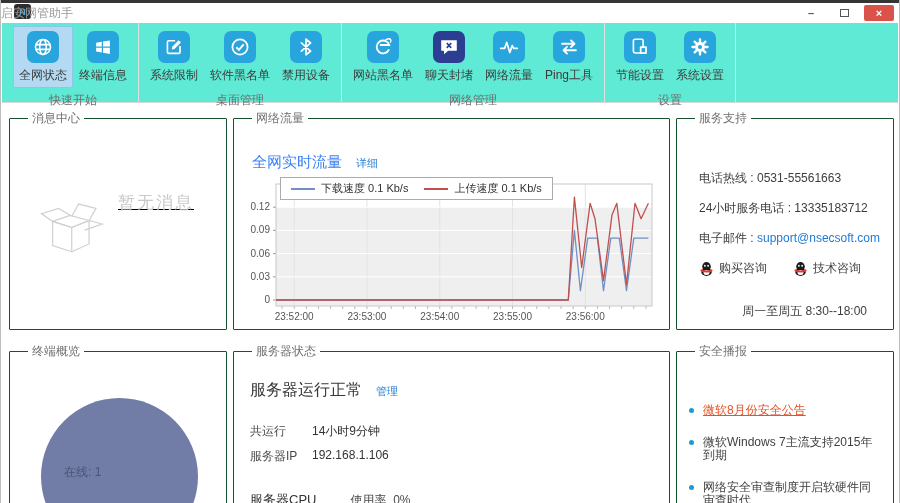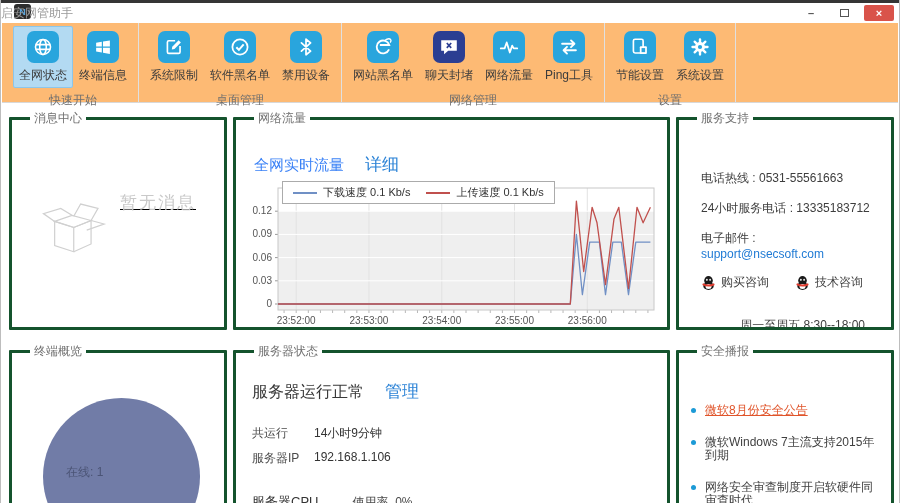--- a/index.html
+++ b/index.html
@@ -17,55 +17,55 @@
               display:flex; align-items:center; justify-content:center; }
   .win-title { position:absolute; left:0; right:0; top:2px; text-align:left; font-size:12px; color:#9a9a9a; }
   .win-controls { position:absolute; right:5px; top:1px; display:flex; gap:7px; align-items:center; height:17px; }
   .wbtn { width:26px; height:16px; display:flex; align-items:center; justify-content:center;
           font-size:11px; color:#555; cursor:default; }
   .wbtn-min { font-weight:bold; }
   .wbtn-max span { display:block; width:9px; height:8px; border:1.5px solid #555; }
   .wbtn-close { width:30px; background:#d9534a; border-radius:2px; color:#fff; font-size:11px; font-weight:bold; }
 
   
-  .ribbon { position:absolute; top:23px; left:1px; right:1px; height:80px; background:#fdba74;
+  .ribbon { position:absolute; top:23px; left:1px; right:1px; height:80px; background:#5eead4;
             border-bottom:1px solid #d8d8d8; display:flex; padding-left:6px; }
   .ribbon-group { display:flex; flex-direction:column; border-right:1px solid #e0e0e0; padding:0 5px; }
   .ribbon-items { display:flex; flex:1; align-items:flex-start; padding-top:3px; }
   .ribbon-item { display:flex; flex-direction:column; align-items:center; padding:4px 5px 3px;
                  border:1px solid transparent; border-radius:2px; cursor:default; }
   .ribbon-item.selected { background:#b3daf2; border-color:#8cc6ea; }
   .ribbon-tile { width:32px; height:32px; border-radius:7px; background:#29a5dd;
                  display:flex; align-items:center; justify-content:center; }
   .ribbon-tile svg { width:22px; height:22px; }
   .ribbon-tile.dark { background:#2b3e92; }
   .ribbon-label { margin-top:4px; font-size:12px; color:#3c3c3c; white-space:nowrap; }
   .ribbon-group-label { text-align:center; font-size:12px; color:#6e6e6e; padding:4px 0 6px;font-family:Liberation Serif, serif; }
 
   
-  fieldset.panel { position:absolute; border:3px solid #14532d; border-radius:1px; background:#fff;
+  fieldset.panel { position:absolute; border:1px solid #14532d; border-radius:1px; background:#fff;
                    min-inline-size:0; padding:0 12px; overflow:hidden; }
   fieldset.panel legend { font-size:12px; color:#707070; padding:0 4px; margin-left:6px; }
 
   #panel-messages    { left:8px;   top:110px; width:218px; height:220px; }
   #panel-traffic     { left:232px; top:110px; width:437px; height:220px; }
   #panel-support     { left:675px; top:110px; width:218px; height:220px; }
   #panel-terminals   { left:8px;   top:343px; width:218px; height:200px; }
   #panel-server      { left:232px; top:343px; width:437px; height:200px; }
   #panel-security    { left:675px; top:343px; width:218px; height:200px; }
 
   
   .empty-wrap { display:flex; flex-direction:row; margin-top:58px;text-decoration:underline; }
   .empty-wrap svg { width:96px; height:78px; }
   .empty-text { margin-top:6px; font-size:17px; color:#c9c9c9; letter-spacing:2px; }
 
   
   .traffic-head { margin:26px 0 0 6px; display:flex; align-items:baseline; }
   .traffic-title { font-size:15px; color:#3b82f6; }
-  a.blue-link { font-size:17px; color:#2a82d6; text-decoration:none; margin-left:21px; cursor:pointer; }
+  a.blue-link { font-size:11px; color:#2a82d6; text-decoration:none; margin-left:14px; cursor:pointer; }
   .chart-wrap { position:relative; margin-top:8px; }
   .chart-legend { position:absolute; left:34px; top:-3px; display:flex; gap:16px; align-items:center;
                   background:#fff; border:1px solid #ababab; padding:3px 10px; font-size:11px; color:#333; }
   .legend-entry { display:flex; align-items:center; gap:6px; }
   .legend-swatch { width:24px; height:0; border-top:2px solid #000; }
 
   
   .support-line { margin:0 0 13px 10px; font-size:12px; color:#3d3d3d; }
   .support-first { margin-top:43px; }
   a.mail-link { color:#1f7ad4; text-decoration:none; }

